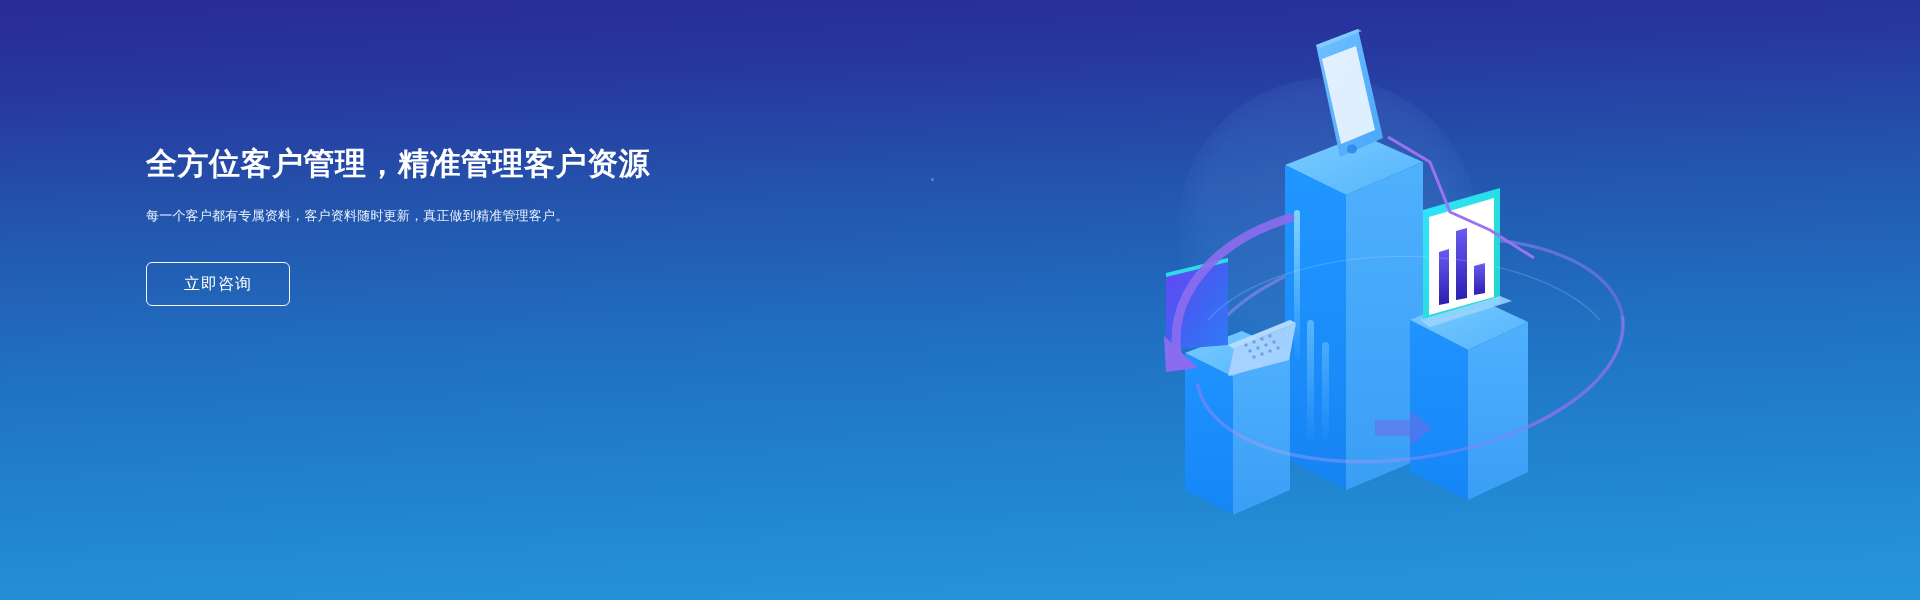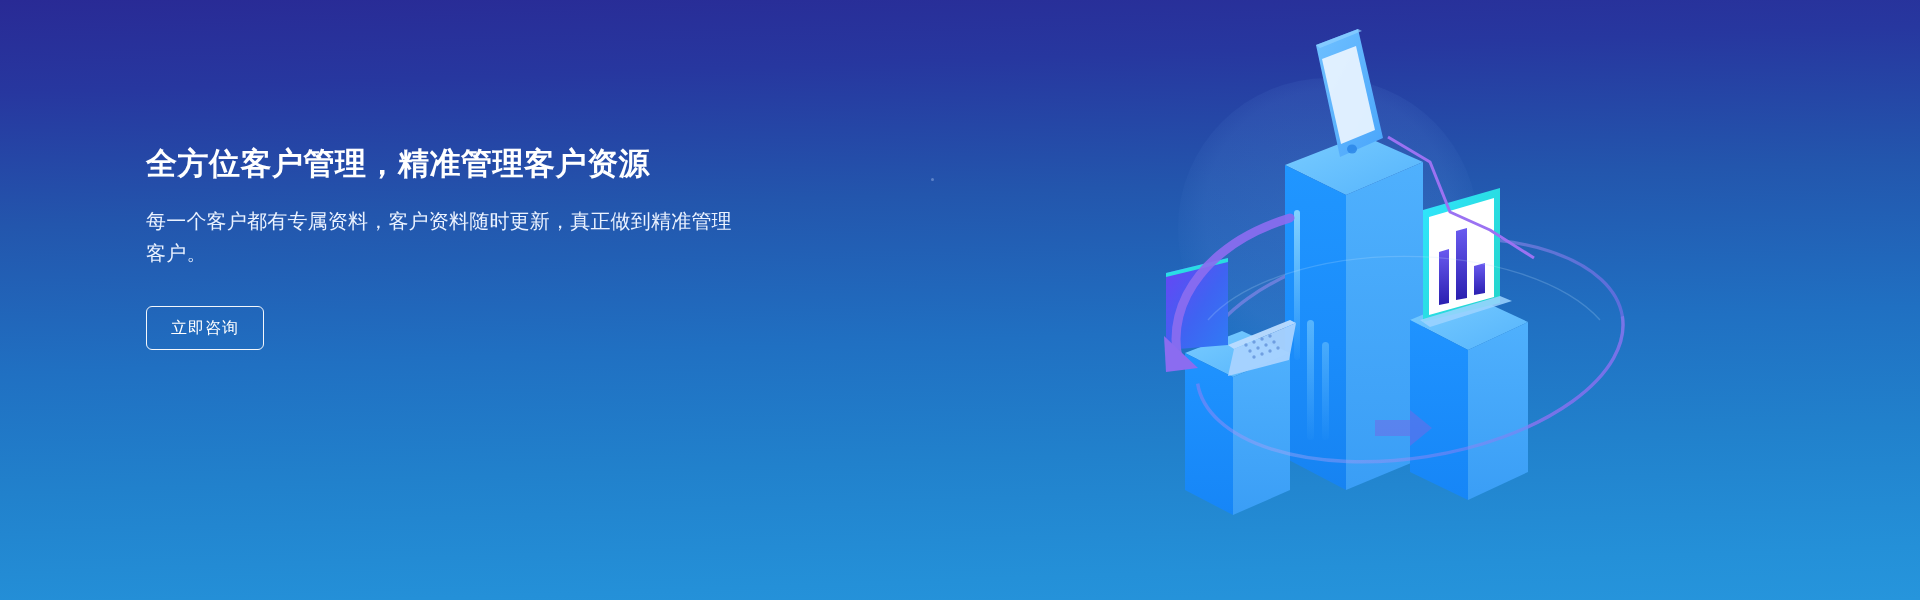--- a/index.html
+++ b/index.html
@@ -62,30 +62,30 @@
     margin: 0;
     font-size: 31px;
     line-height: 1.26;
     font-weight: bold;
     color: #ffffff;
     letter-spacing: 0.5px;
     white-space: nowrap;
   }
   .subcopy {
     margin: 22px 0 0 0;
-    font-size: 20px;
+    font-size: 13px;
     line-height: 1.62;
     color: #eaf2ff;
     width: 590px;
     letter-spacing: 0.2px;
   }
   .cta {
     display: inline-block;
     margin-top: 36px;
-    padding: 0 24px;
+    padding: 0 37px;
     height: 44px;
     line-height: 42px;
     border: 1px solid rgba(255,255,255,0.95);
     border-radius: 6px;
     color: #ffffff;
     font-size: 16px;
     letter-spacing: 1px;
     background: transparent;
     cursor: pointer;
     box-sizing: border-box;

